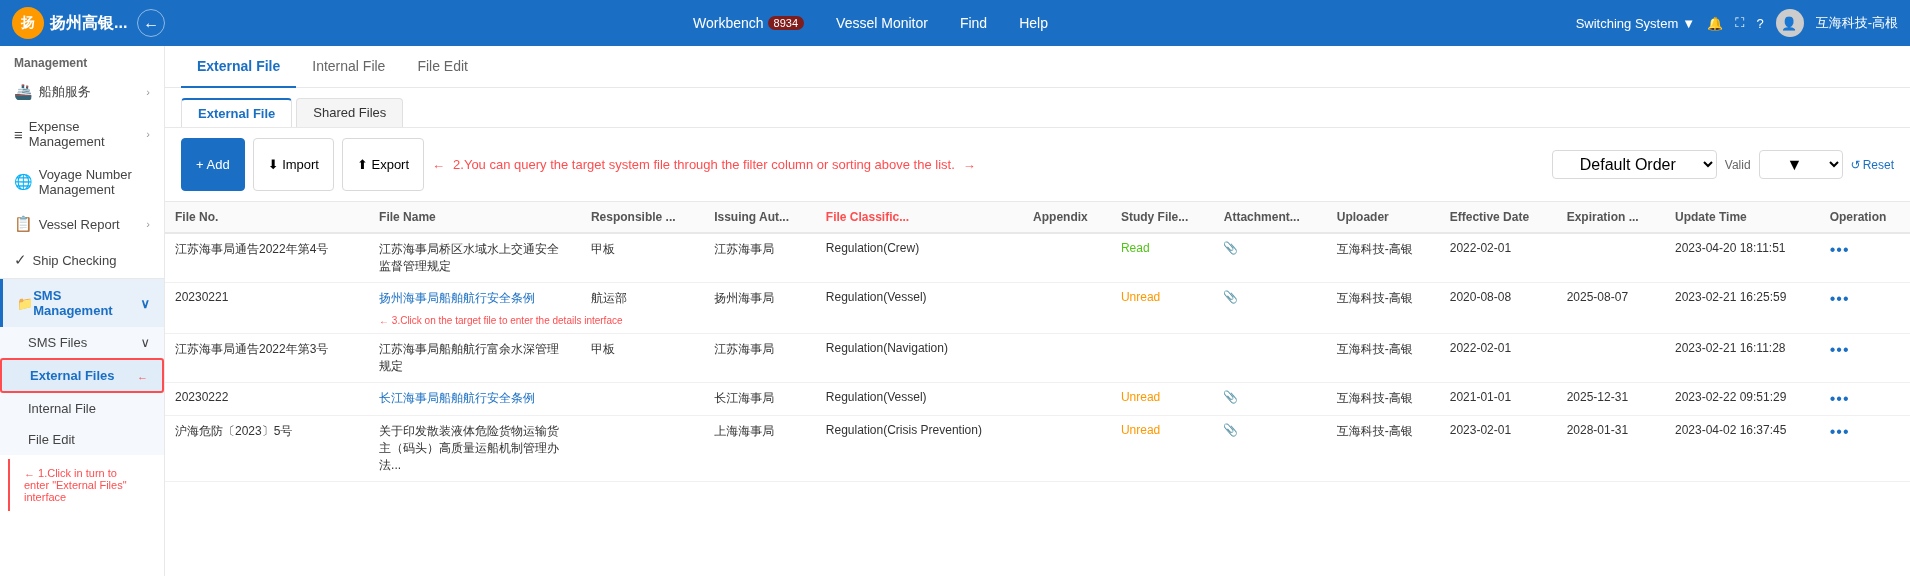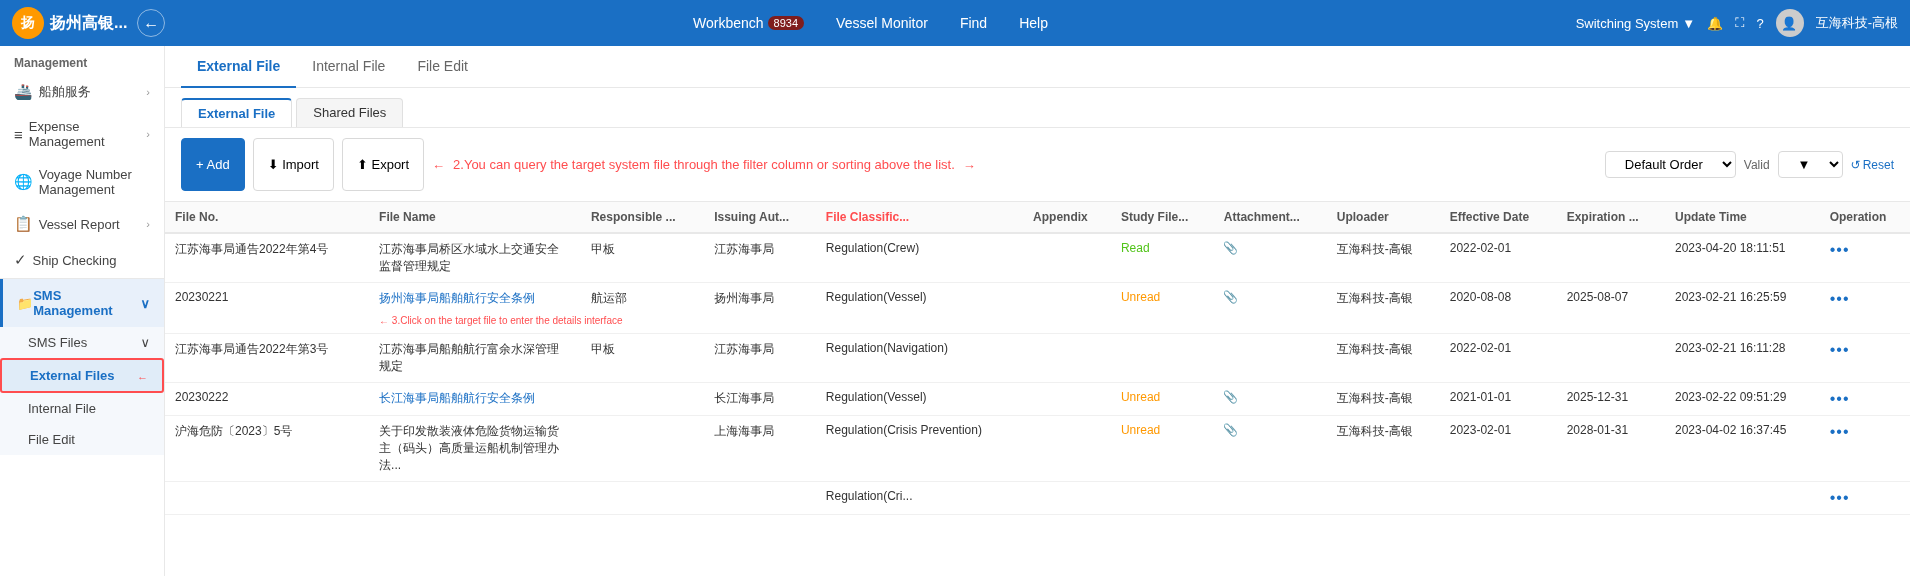--- a/index.html
+++ b/index.html
@@ -243,22 +243,22 @@
     }
     .toolbar-right {
       display: flex;
       align-items: center;
       gap: 8px;
       margin-left: auto;
     }
     .select-box {
       border: 1px solid #d9d9d9;
       border-radius: 4px;
-      padding: 4px 15px;
-      font-size: 13px;
+      padding: 4px 23px;
+      font-size: 16px;
       background: #fff;
       cursor: pointer;
     }
     .toolbar-label {
       font-size: 12px;
       color: #666;
     }
     .reset-link {
       color: #1a6fc4;
       font-size: 12px;
@@ -423,20 +423,23 @@
 
       <div class="sidebar-sub-item">
         <span>Internal File</span>
       </div>
 
       <div class="sidebar-sub-item">
         <span>File Edit</span>
       </div>
     </div>
 
+    <div style="padding:8px 14px; color:#ff4d4f; font-size:11px; border-left: 2px solid #ff4d4f; margin: 4px 8px;">
+      ← <span>1.Click in turn to enter "External Files" interface</span>
+    </div>
   </div>
 
   <div class="main">
     <div class="content-area">
 
       <div class="tabs-bar">
         <div class="tab active">External File</div>
         <div class="tab">Internal File</div>
         <div class="tab">File Edit</div>
       </div>
@@ -560,34 +563,19 @@
     <td class="classif-col">Regulation(Crisis Prevention)</td>
     <td class="appendix-col"></td>
     <td class="study-col"><span class="unread-badge">Unread</span></td>
     <td class="attach-col"><span class="paperclip-icon">📎</span></td>
     <td class="uploader-col">互海科技-高银</td>
     <td class="eff-col">2023-02-01</td>
     <td class="exp-col">2028-01-31</td>
     <td class="update-col">2023-04-02 16:37:45</td>
     <td class="op-col"><span class="op-dots">•••</span></td>
   </tr>
-              <tr>
-    <td class="file-no-col"></td>
-    <td class="file-name-col"></td>
-    <td class="resp-col"></td>
-    <td class="issue-col"></td>
-    <td class="classif-col">Regulation(Cri...</td>
-    <td class="appendix-col"></td>
-    <td class="study-col"><span class=""></span></td>
-    <td class="attach-col"><span class="paperclip-icon"></span></td>
-    <td class="uploader-col"></td>
-    <td class="eff-col"></td>
-    <td class="exp-col"></td>
-    <td class="update-col"></td>
-    <td class="op-col"><span class="op-dots">•••</span></td>
-  </tr>
             </tbody>
         </table>
       </div>
 
     </div>
   </div>
 </div>
 
 </body></html>

